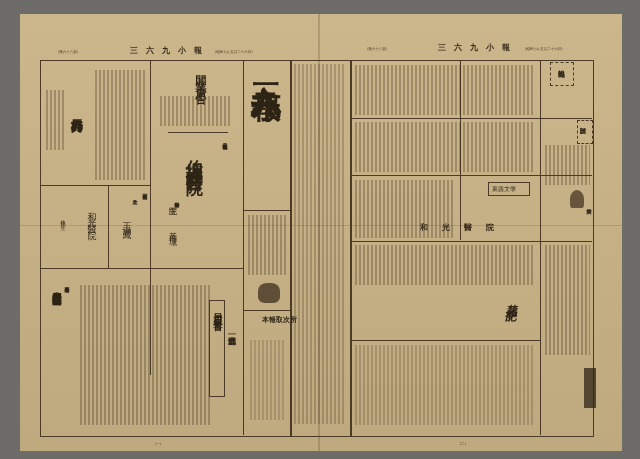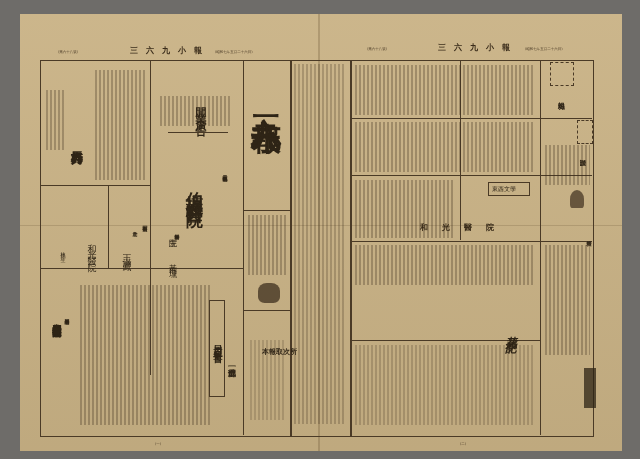--- a/index.html
+++ b/index.html
@@ -4,21 +4,21 @@
 <style>
   html,body{margin:0;padding:0;}
   body{width:640px;height:459px;background:#6e6c69;position:relative;overflow:hidden;font-family:"DejaVu Serif",serif;color:#2e2416;}
   .paper{position:absolute;left:20px;top:14px;width:602px;height:437px;background:#c9b285;
     background-image:linear-gradient(180deg,rgba(255,255,255,0.05),rgba(0,0,0,0.05));}
   .fold{position:absolute;left:318px;top:14px;width:2px;height:437px;background:rgba(90,70,40,0.25);}
   .foldh{position:absolute;left:20px;top:225px;width:602px;height:1px;background:rgba(90,70,40,0.2);}
   .hdr{position:absolute;font-size:8px;font-weight:bold;letter-spacing:8px;color:#3a2c1a;}
   .meta{position:absolute;font-size:3.5px;color:#4a3a26;white-space:nowrap;}
   .box{position:absolute;border:1px solid #4a3a26;}
-  .vtext{writing-mode:vertical-rl;position:absolute;color:#2e2416;margin-top:32px;}
+  .vtext{writing-mode:vertical-rl;position:absolute;color:#2e2416;}
   .lines{position:absolute;background-image:repeating-linear-gradient(90deg,rgba(60,45,28,0.55) 0 2px,transparent 2px 4px);
     opacity:0.55;}
   .hl{position:absolute;height:1px;background:#4a3a26;}
   .vl{position:absolute;width:1px;background:#4a3a26;}
   .title-cal{font-size:30px;font-weight:bold;line-height:32px;letter-spacing:2px;}
   .small{font-size:5px;}
   .fig{position:absolute;}
 </style>
 </head>
 <body>

